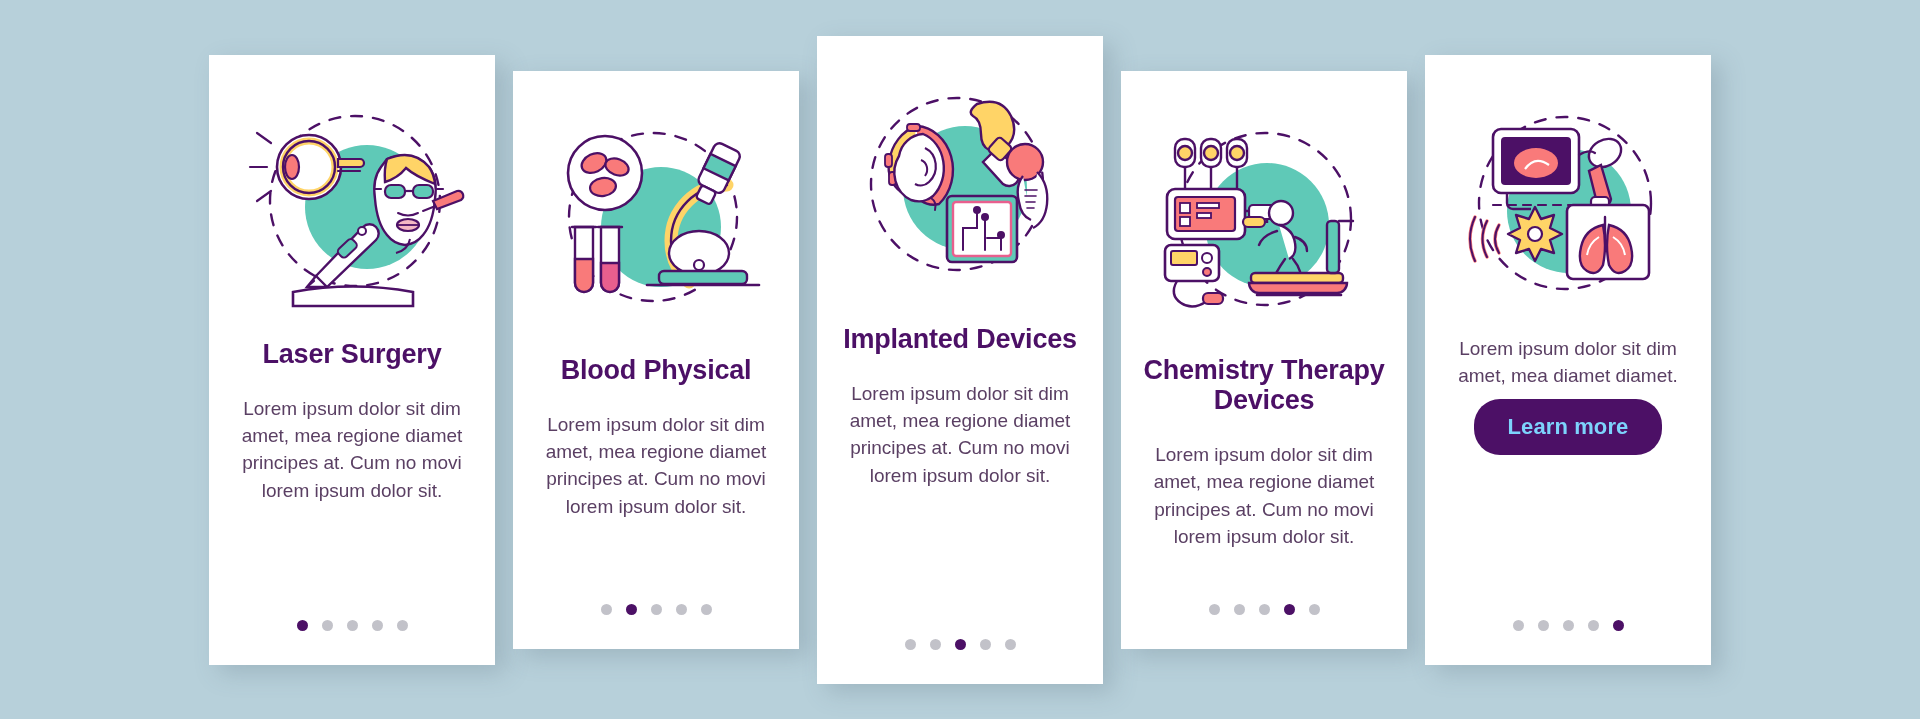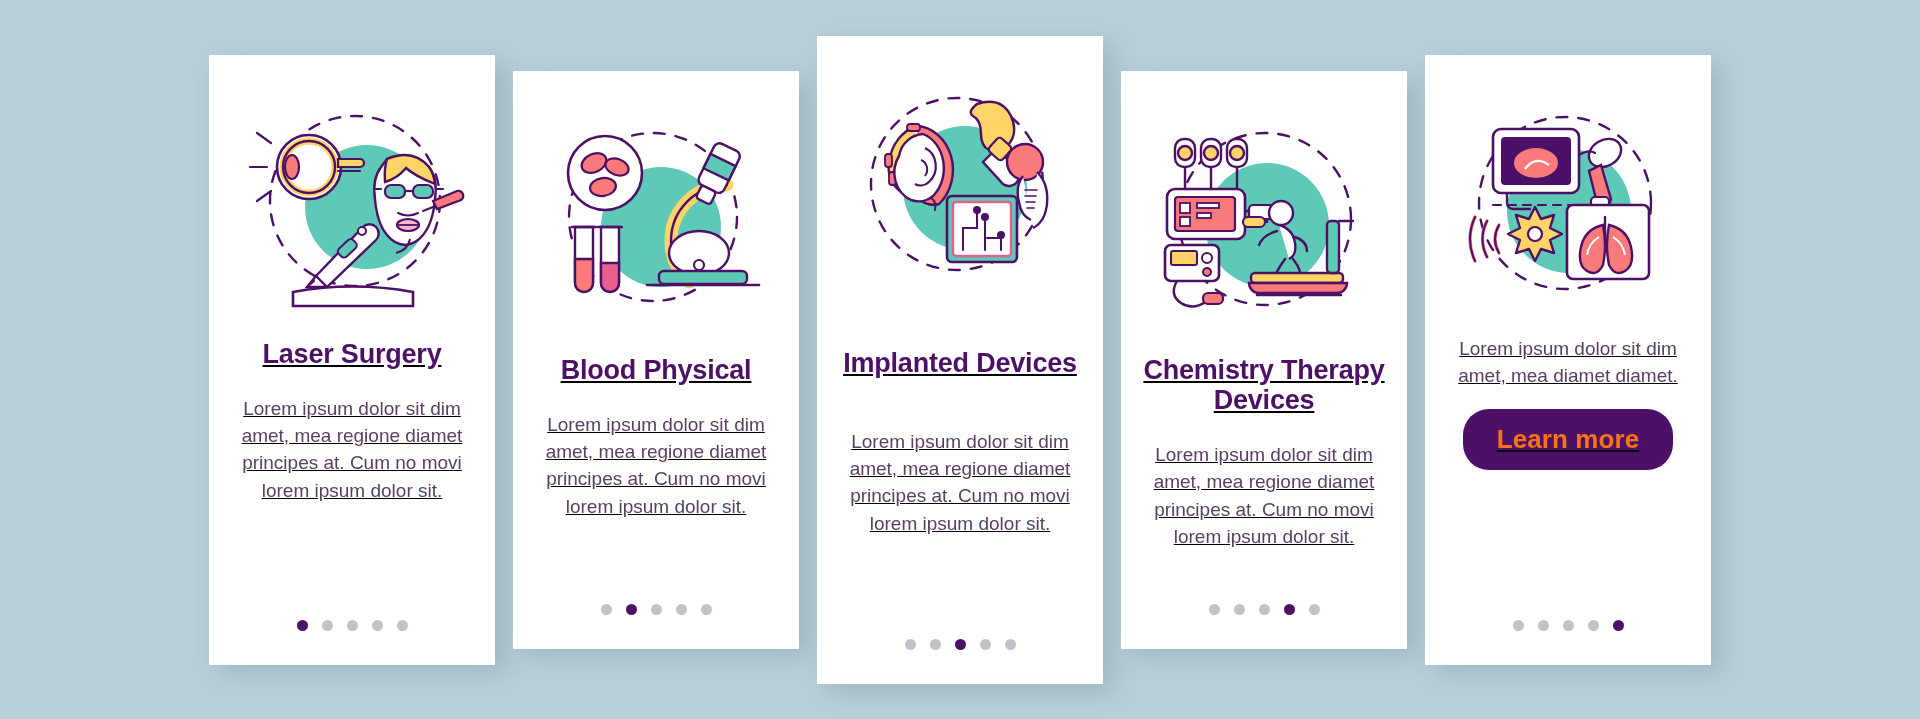--- a/index.html
+++ b/index.html
@@ -10,33 +10,32 @@
     font-family: "Liberation Sans", sans-serif;
   }
   .stage {
     position: relative;
     width: 1920px; height: 719px;
     background: #b7d0da;
     display: flex;
     align-items: center;
     justify-content: center;
     gap: 18px;
-    text-decoration: underline;
   }
   .card {
     position: relative;
     width: 286px;
     background: #ffffff;
     display: flex;
     flex-direction: column;
     align-items: center;
     box-shadow: 10px 8px 22px rgba(90,110,125,0.26);
     padding: 18px 14px 0 14px;
   }
-  .card.tall  { height: 648px; margin-top: 0; gap: 24px; }
+  .card.tall  { height: 648px; margin-top: 0; }
   .card.short { height: 578px; }
   .card.mid   { height: 610px; }
 
   
   .illus { width: 230px; height: 200px; margin-top: 36px; flex: 0 0 auto; }
   .illus svg { width: 100%; height: 100%; display: block; }
 
   
   .title {
     color: #4c1066;
@@ -56,28 +55,28 @@
     text-align: center;
     margin-top: 26px;
     padding: 0 14px;
     max-width: 250px;
   }
   .spacer { flex: 1 1 auto; }
 
   
   .learn-btn {
     background: #4c1066;
-    color: #f97316;
-    font-size: 26px;
+    color: #7dd3fc;
+    font-size: 22px;
     font-weight: bold;
     border: none;
     border-radius: 26px;
     padding: 15px 34px;
     cursor: pointer;
-    margin-top: 20px;
+    margin-top: 10px;
     letter-spacing: 0.1px;
   }
 
   
   .dots {
     display: flex;
     gap: 14px;
     align-items: center;
     margin-bottom: 34px;
     margin-top: 26px;

